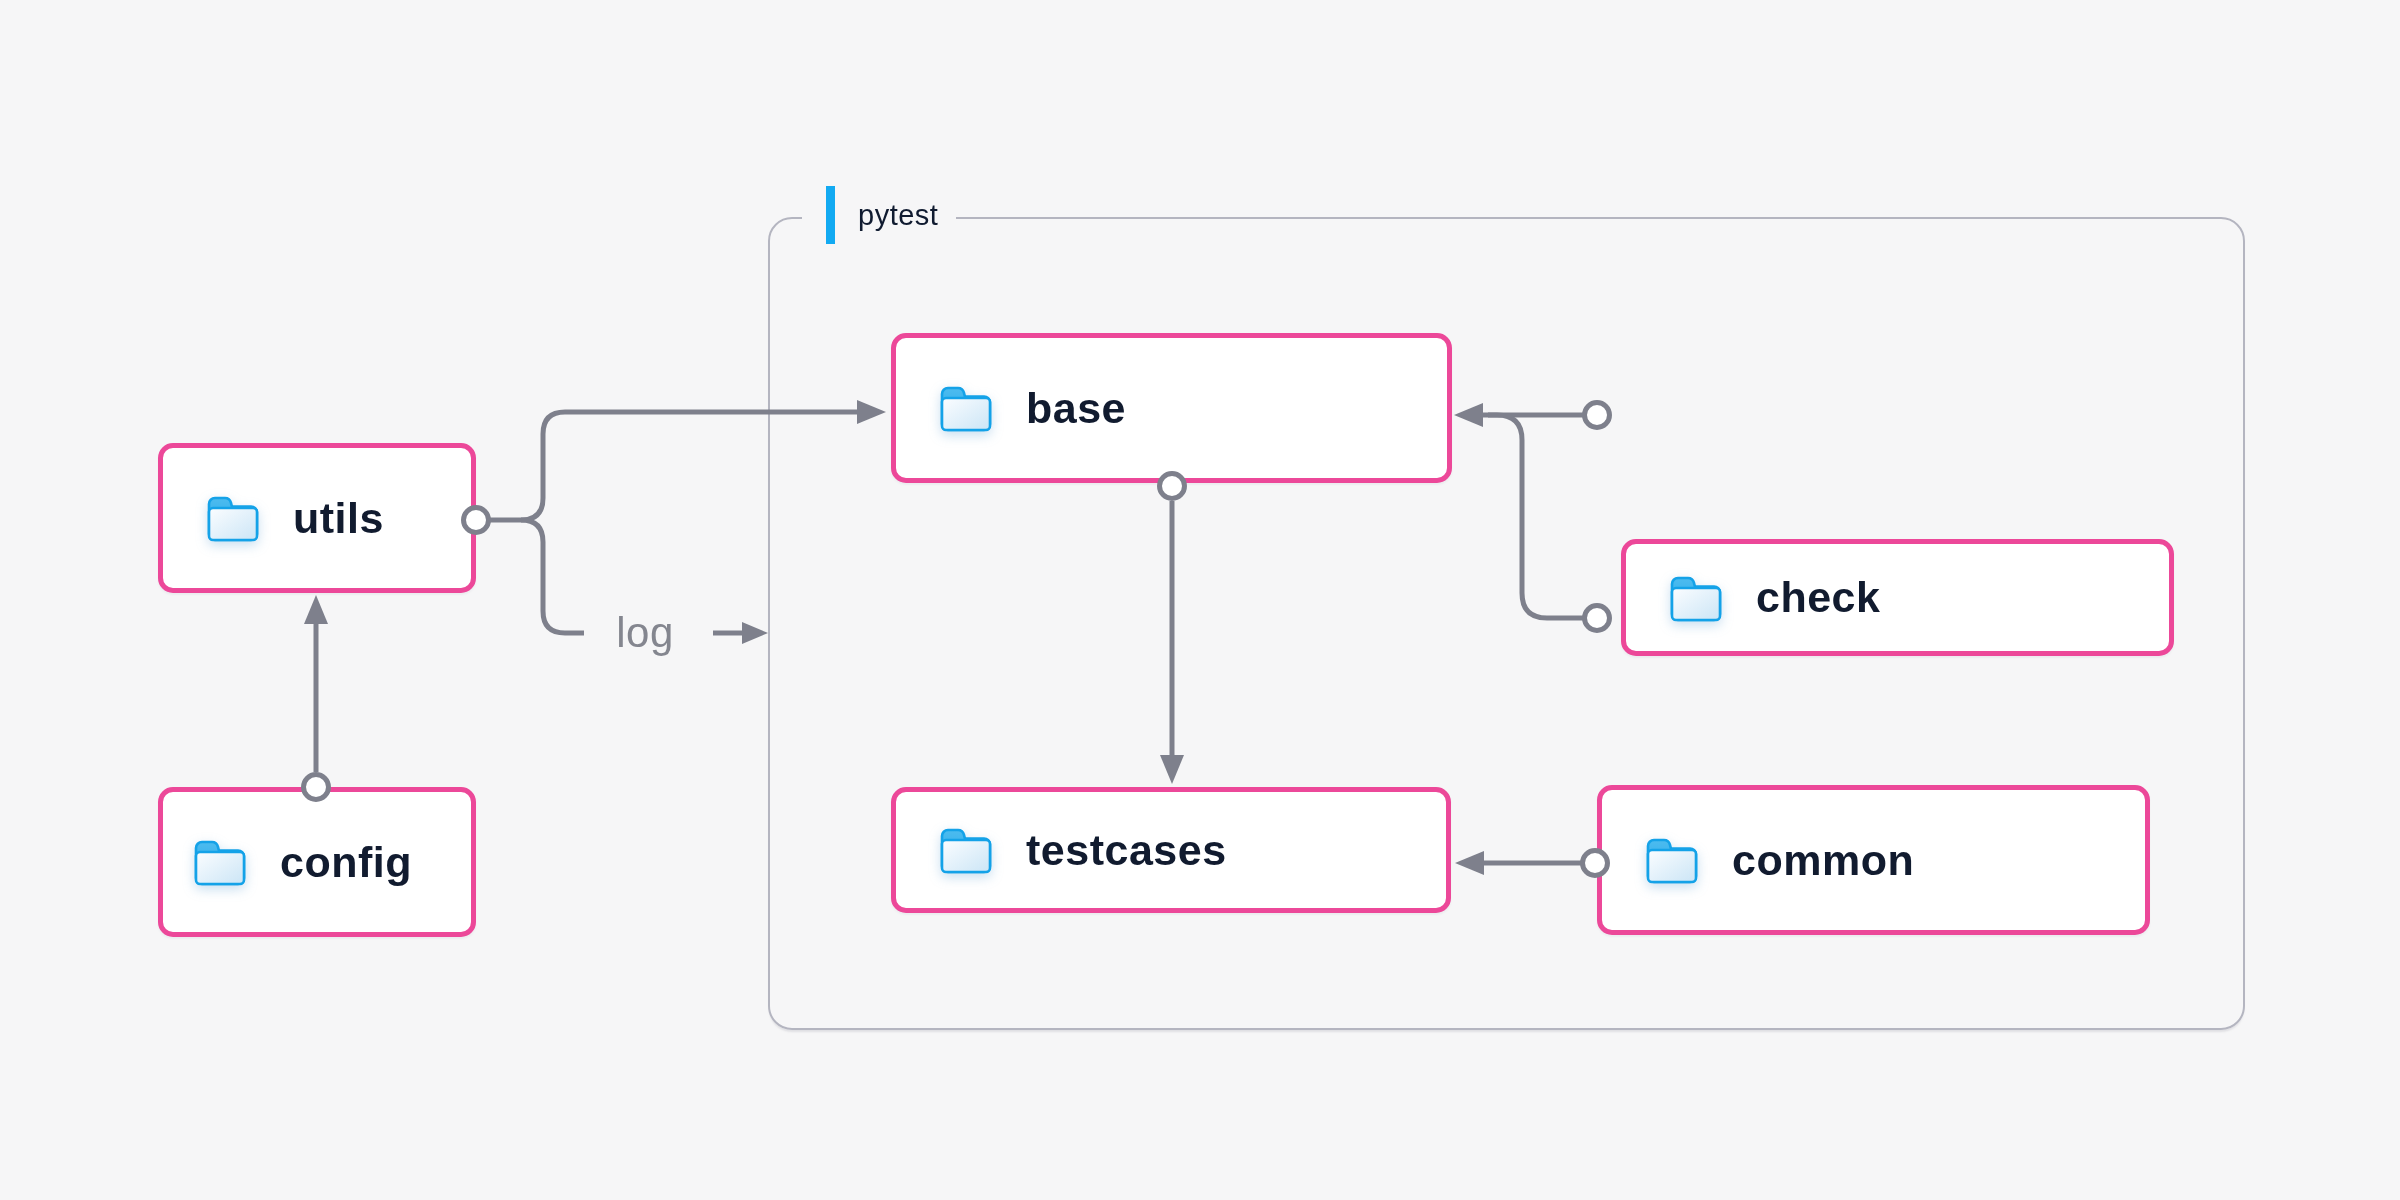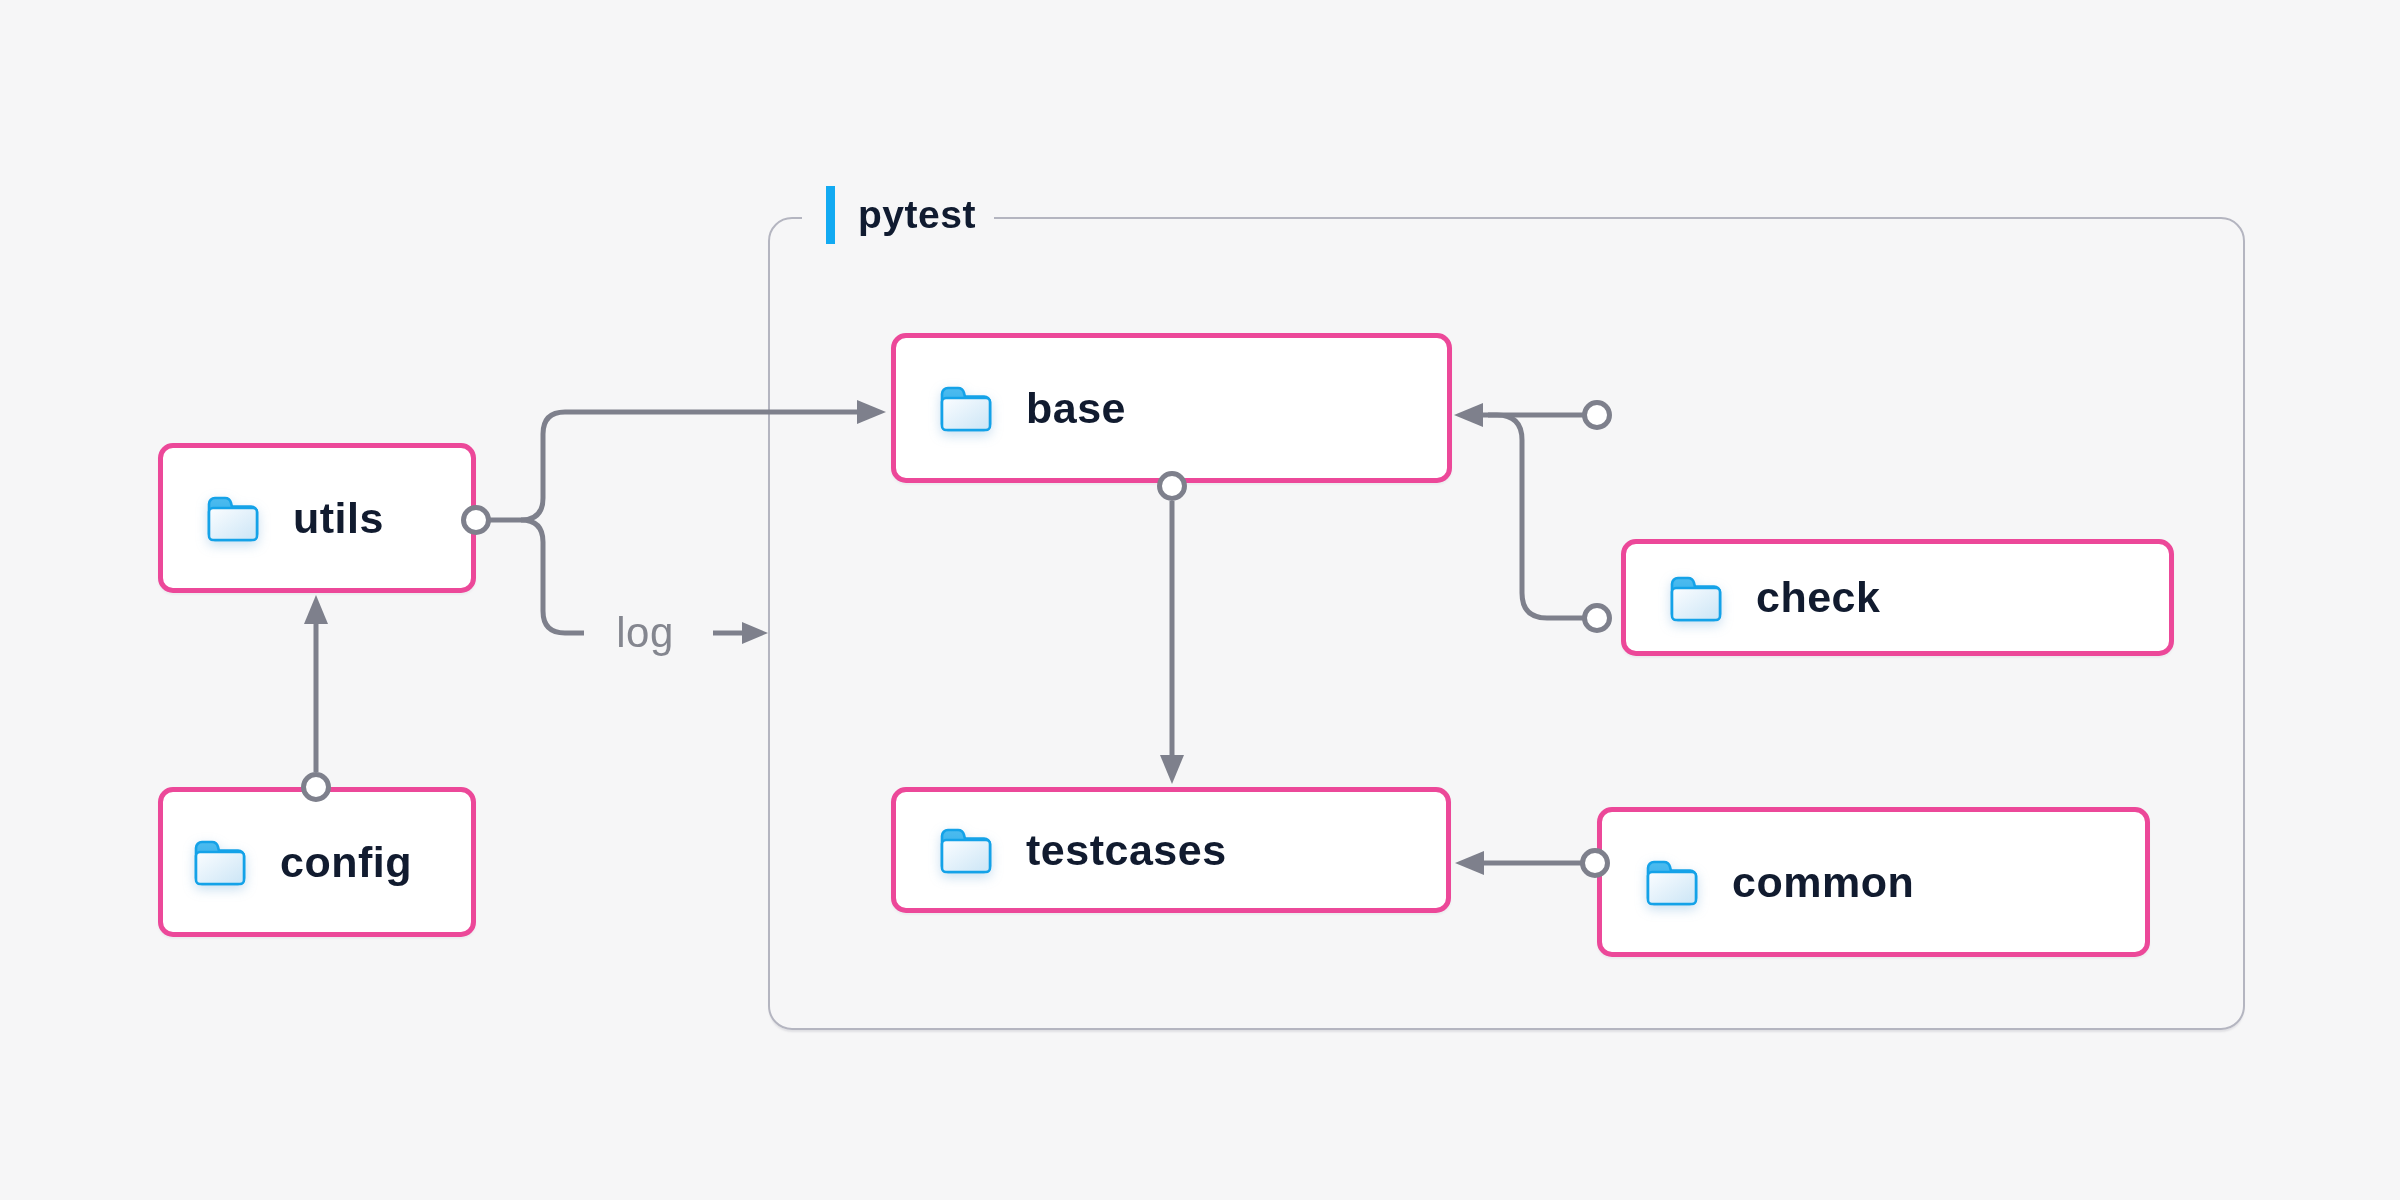--- a/index.html
+++ b/index.html
@@ -29,21 +29,21 @@
     padding:0 18px 0 24px;
     background:#f6f6f7;
     z-index:3;
   }
   .accent-bar{
     width:9px;height:58px;
     background:#12aaf2;
     margin-right:23px;
   }
   .group-label .label-text{
-    font-size:39px;font-weight:700;color:#101b30;letter-spacing:.5px;
+    font-size:29px;font-weight:400;color:#101b30;letter-spacing:.5px;
   }
 
   
   .node{
     position:absolute;
     background:#ffffff;
     border:5px solid #ec4899;
     border-radius:15px;
     box-sizing:border-box;
     display:flex;align-items:center;
@@ -54,21 +54,21 @@
   .node .node-label{
     font-size:43px;font-weight:600;color:#111b2f;
     margin-left:32px;letter-spacing:.5px;
   }
   .node-utils    {left:158px; top:443px; width:318px; height:150px;}
   .node-config   {left:158px; top:787px; width:318px; height:150px;padding-left:29px;}
   .node-base     {left:891px; top:333px; width:561px; height:150px;}
   .node-pymilvus {left:1597px;top:332px; width:553px; height:152px;}
   .node-check    {left:1621px;top:539px; width:553px; height:117px;}
   .node-testcases{left:891px; top:787px; width:560px; height:126px;}
-  .node-common   {left:1597px;top:785px; width:553px; height:150px;margin-top:22px;}
+  .node-common   {left:1597px;top:785px; width:553px; height:150px;}
 
   .folder{
     flex:0 0 auto;
     filter:drop-shadow(0 4px 6px rgba(60,140,200,.28));
   }
 
   
   .connectors{
     position:absolute;left:0;top:0;width:2400px;height:1200px;
     z-index:5;pointer-events:none;

